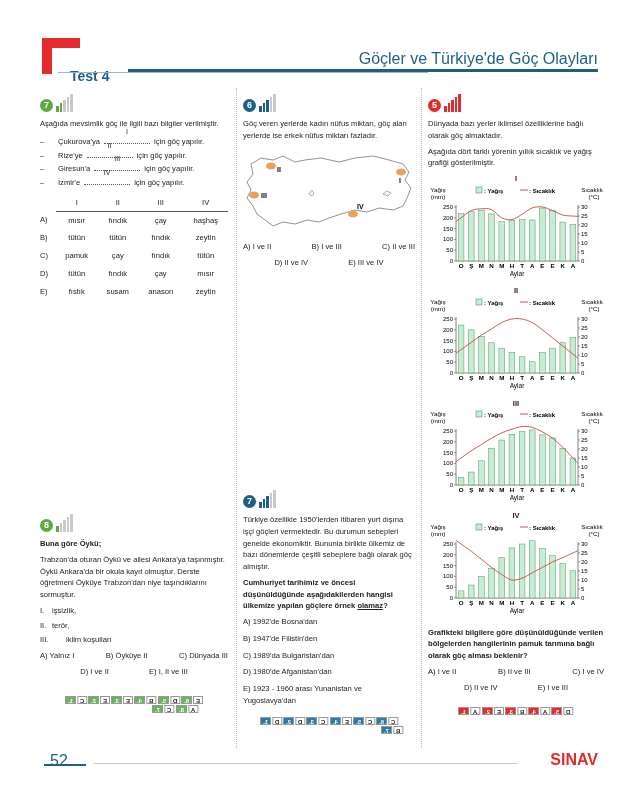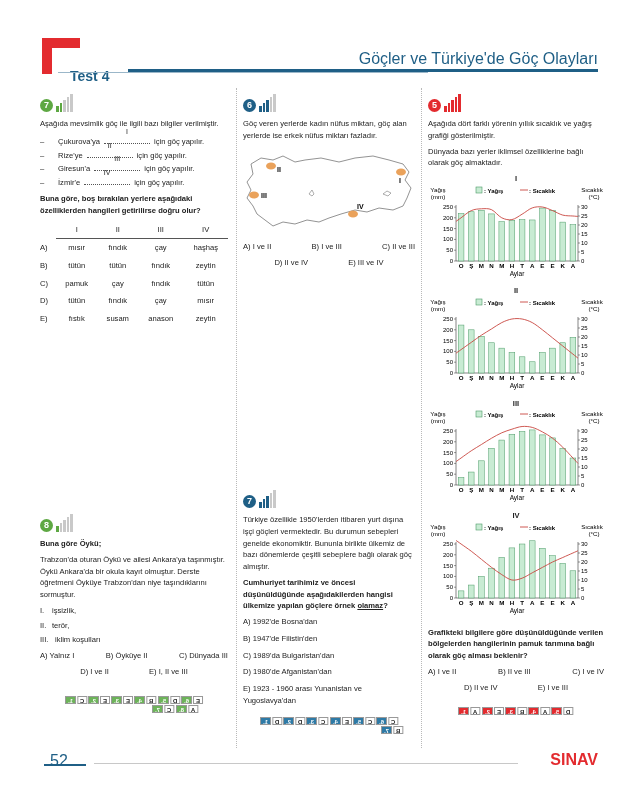--- a/index.html
+++ b/index.html
@@ -96,21 +96,20 @@
         </div>
         <div class="blank-line">
           <span class="dash">–</span>
           <span>İzmir'e</span>
           <span class="gap">
             <span>IV</span>
           </span>
           <span>için göç yapılır.</span>
         </div>
       </div>
-    <p class="q-text bold" style="margin-top:4px">Buna göre, boş bırakılan yerlere aşağıdaki özelliklerden hangileri getirilirse doğru olur?</p>
     <table class="choices">
       <thead>
           <tr id="q7a-head">
             <th class="empty"></th>
             <th>I</th>
             <th>II</th>
             <th>III</th>
             <th>IV</th>
           </tr>
         </thead>
@@ -161,21 +160,21 @@
       <div class="bar" style="height:9px"></div>
       <div class="bar" style="height:12px"></div>
       <div class="bar" style="height:15px"></div>
       <div class="bar" style="height:18px"></div>
     </div>
     <p class="q-text bold">Buna göre Öykü;</p>
     <p class="q-text">Trabzon'da oturan Öykü ve ailesi Ankara'ya taşınmıştır. Öykü Ankara'da bir okula kayıt olmuştur. Derste öğretmeni Öyküye Trabzon'dan niye taşındıklarını sormuştur.</p>
     <div id="q8-items">
         <div class="list-opt"><span style="display: inline-block; width: 12px;">I.</span><span>işsizlik,</span></div>
         <div class="list-opt"><span style="display: inline-block; width: 12px;">II.</span><span>terör,</span></div>
-        <div class="list-opt"><span style="display: inline-block; width: 15px;">III.</span><span>iklim koşulları</span></div>
+        <div class="list-opt"><span style="display: inline-block; width: 26px;">III.</span><span>iklim koşulları</span></div>
       </div>
     <div class="opts" id="q8-opts1">
         <span>A) Yalnız I</span>
         <span>B) Öyküye II</span>
         <span>C) Dünyada III</span>
       </div>
     <div class="opts2" id="q8-opts2">
         <span>D) I ve II</span>
         <span>E) I, II ve III</span>
       </div>
@@ -283,22 +282,22 @@
 <div class="col col3">
   <section>
     <div class="badge">
       <div class="num" style="background:#e32b2f">5</div>
       <div class="bar" style="height:6px;background:#e32b2f"></div>
       <div class="bar" style="height:9px;background:#e32b2f"></div>
       <div class="bar" style="height:12px;background:#e32b2f"></div>
       <div class="bar" style="height:15px;background:#e32b2f"></div>
       <div class="bar" style="height:18px;background:#e32b2f"></div>
     </div>
+    <p class="q-text">Dünyada bazı yerler iklimsel özelliklerine bağlı olarak göç almaktadır.</p>
     <p class="q-text">Aşağıda dört farklı yörenin yıllık sıcaklık ve yağış grafiği gösterilmiştir.</p>
-    <p class="q-text">Dünyada bazı yerler iklimsel özelliklerine bağlı olarak göç almaktadır.</p>
     <div id="charts">
         <div class="chart-wrap"><div class="chart-title">I</div><svg width="176" height="95" viewBox="0 0 176 95">
             <text x="10" y="7" font-size="6.2" text-anchor="middle" font-weight="normal">Yağış</text>
             <text x="10" y="14" font-size="6.2" text-anchor="middle" font-weight="normal">(mm)</text>
             <text x="164" y="7" font-size="6.2" text-anchor="middle" font-weight="normal">Sıcaklık</text>
             <text x="166" y="14" font-size="6.2" text-anchor="middle" font-weight="normal">(°C)</text>
             <rect x="48" y="2" width="6" height="6" fill="#c8ebd3" stroke="#4b9a66" stroke-width="0.6"></rect>
             <text x="56" y="7.5" font-size="6" font-weight="bold">: Yağış</text>
             <line x1="92" y1="5" x2="100" y2="5" stroke="#c8463f" stroke-width="0.9"></line>
             <text x="101" y="7.5" font-size="6" font-weight="bold">: Sıcaklık</text>

